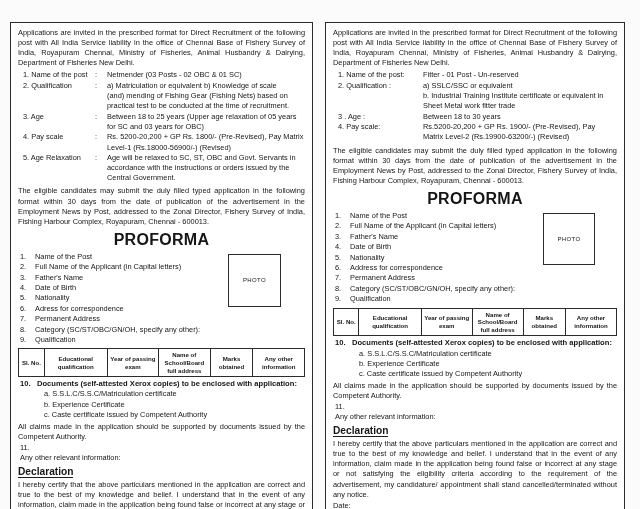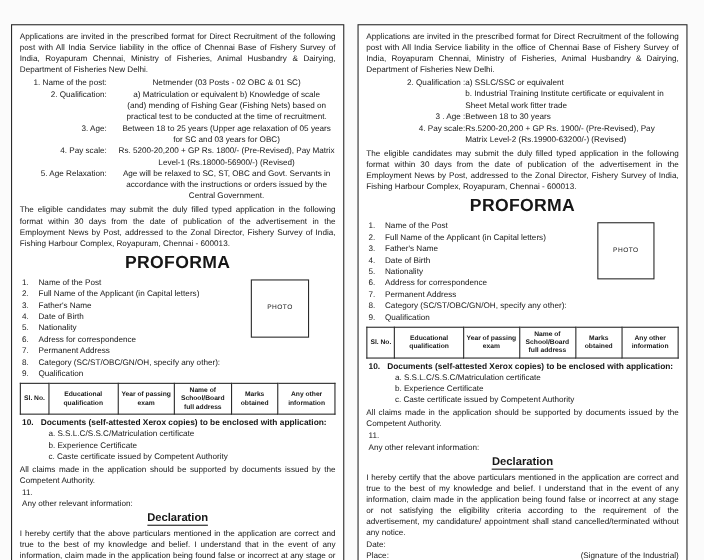--- a/index.html
+++ b/index.html
@@ -59,41 +59,40 @@
   
   .detail-row {
     display: flex;
     font-size: 7.4px;
     line-height: 10.1px;
     margin-bottom: 0.5px;
   }
   .detail-label {
     flex: 0 0 auto;
     padding-left: 5px;
-    text-align: right;
   }
   .panel-left .detail-label { width: 72px; }
   .panel-left .detail-colon { width: 12px; flex: 0 0 auto; }
-  .panel-left .detail-value { flex: 1 1 auto; text-align: center; }
+  .panel-left .detail-value { flex: 1 1 auto; }
 
   .panel-right .detail-label { width: 85px; }
   .panel-right .detail-colon { width: 0px; flex: 0 0 auto; }
   .panel-right .detail-value { flex: 1 1 auto; }
 
   .detail-value div { line-height: 10.1px; }
 
   .proforma-title {
     text-align: center;
     font-weight: bold;
     font-size: 16px;
     letter-spacing: 0.3px;
     margin: 4px 0 3px 0;
   }
   .declaration-title {
-    text-align: center;
+    text-align: left;
     font-weight: bold;
     font-size: 10.2px;
     margin: 3px 0 3px 0;
   }
   .declaration-title span {
     border-bottom: 1px solid #1c1c1c;
     padding-bottom: 0px;
   }
   .proforma-block {
     position: relative;
@@ -337,20 +336,27 @@
     <p class="para">I hereby certify that the above particulars mentioned in the application are correct and true to the best of my knowledge and belief. I understand that in the event of any information, claim made in the application being found false or incorrect at any stage or not satisfying the eligibility criteria according to the requirement of the advertisement, my candidature/ appointment shall stand cancelled/terminated without any notice.</p>
 
   </div>
 
   <div class="panel panel-right">
 
     <p class="intro">Applications are invited in the prescribed format for Direct Recruitment of the following post with All India Service liability in the office of Chennai Base of Fishery Survey of India, Royapuram Chennai, Ministry of Fisheries, Animal Husbandry &amp; Dairying, Department of Fisheries New Delhi.</p>
 
     <div>
       <div class="detail-row">
+        <span class="detail-label"><span>1.</span> <span>Name of the post:</span></span>
+        <span class="detail-colon"></span>
+        <span class="detail-value">
+            <div>Fitter - 01 Post - Un-reserved</div>
+          </span>
+      </div>
+      <div class="detail-row">
         <span class="detail-label"><span>2.</span> <span>Qualification :</span></span>
         <span class="detail-colon"></span>
         <span class="detail-value">
           <div>a) SSLC/SSC or equivalent</div>
           <div>b. Industrial Training Institute certificate or equivalent in</div>
           <div>Sheet Metal work fitter trade</div>
         </span>
       </div>
       <div class="detail-row">
         <span class="detail-label"><span>3 .</span> <span>Age :</span></span>

